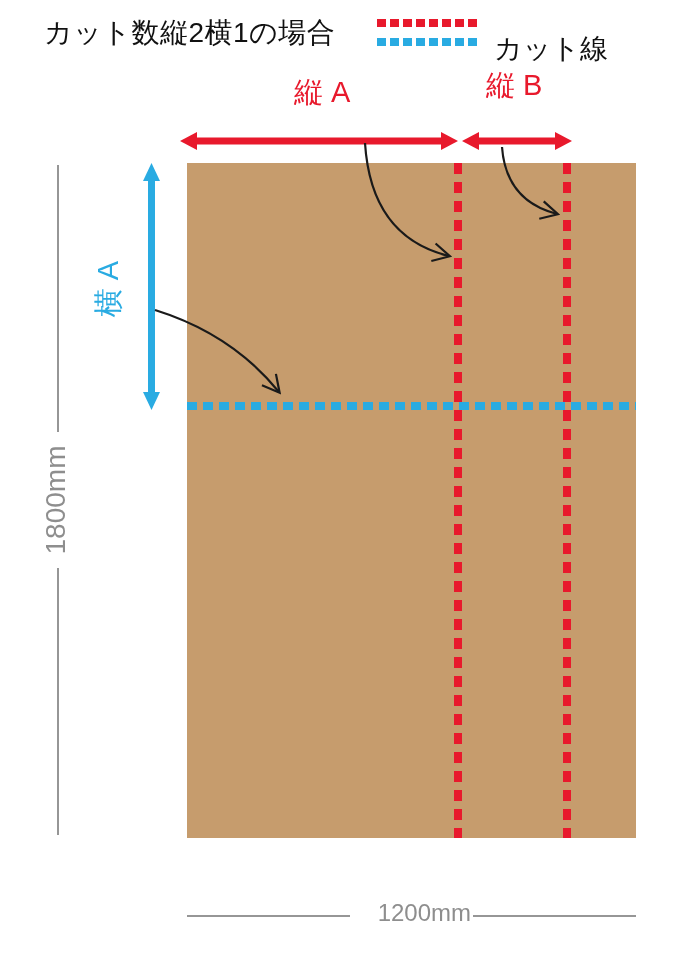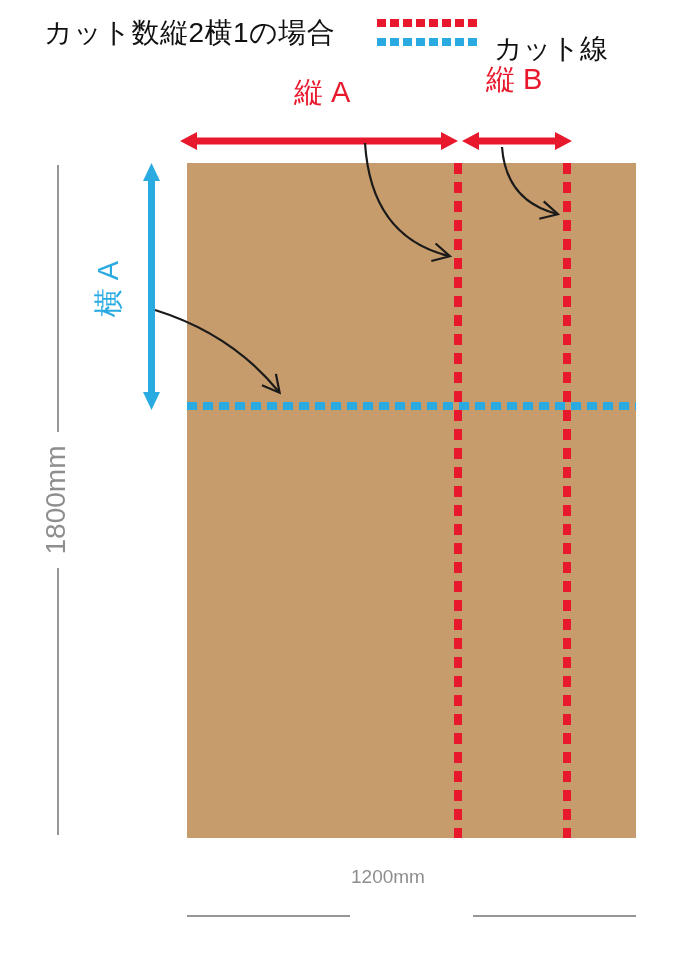--- a/index.html
+++ b/index.html
@@ -26,21 +26,21 @@
     background:repeating-linear-gradient(to right,#29abe2 0 9px,transparent 9px 13px);
   }
   .legend-label{
     left:494px;top:30px;
     font-size:28px;color:#111111;white-space:nowrap;
   }
   .cut-label{
     font-size:29px;color:#e8192c;white-space:nowrap;
   }
   .cut-label.a{left:294px;top:73px;text-align:right;}
-  .cut-label.b{left:486px;top:60px;}
+  .cut-label.b{left:486px;top:66px;}
   .board{
     left:187px;top:163px;width:449px;height:675px;
     background:#c69c6d;z-index:1;
   }
   .blue-cut-line{
     left:187px;top:402px;width:449px;height:8px;z-index:2;
     background:repeating-linear-gradient(to right,#29abe2 0 10px,transparent 10px 16px);
   }
   .red-cut-line{
     top:163px;width:8px;height:675px;z-index:3;
@@ -61,22 +61,22 @@
     font-size:28px;color:#8e8e8e;
   }
   .dim-line{background:#969696;}
   .dim-line.v{width:2px;left:57px;}
   .dim-line.v.top{top:165px;height:267px;}
   .dim-line.v.bottom{top:568px;height:267px;}
   .dim-line.h{height:2px;top:915px;}
   .dim-line.h.left{left:187px;width:163px;}
   .dim-line.h.right{left:473px;width:163px;}
   .dim-h-label{
-    left:351px;top:866px;width:120px;
-    font-size:19px;color:#8e8e8e;text-align:left;white-space:nowrap;
+    left:351px;top:899px;width:120px;
+    font-size:24px;color:#8e8e8e;text-align:right;white-space:nowrap;
   }
   svg.overlay{
     position:absolute;left:0;top:0;width:679px;height:964px;
     z-index:4;pointer-events:none;
   }
 </style>
 </head>
 <body>
 
 <div id="canvas">

